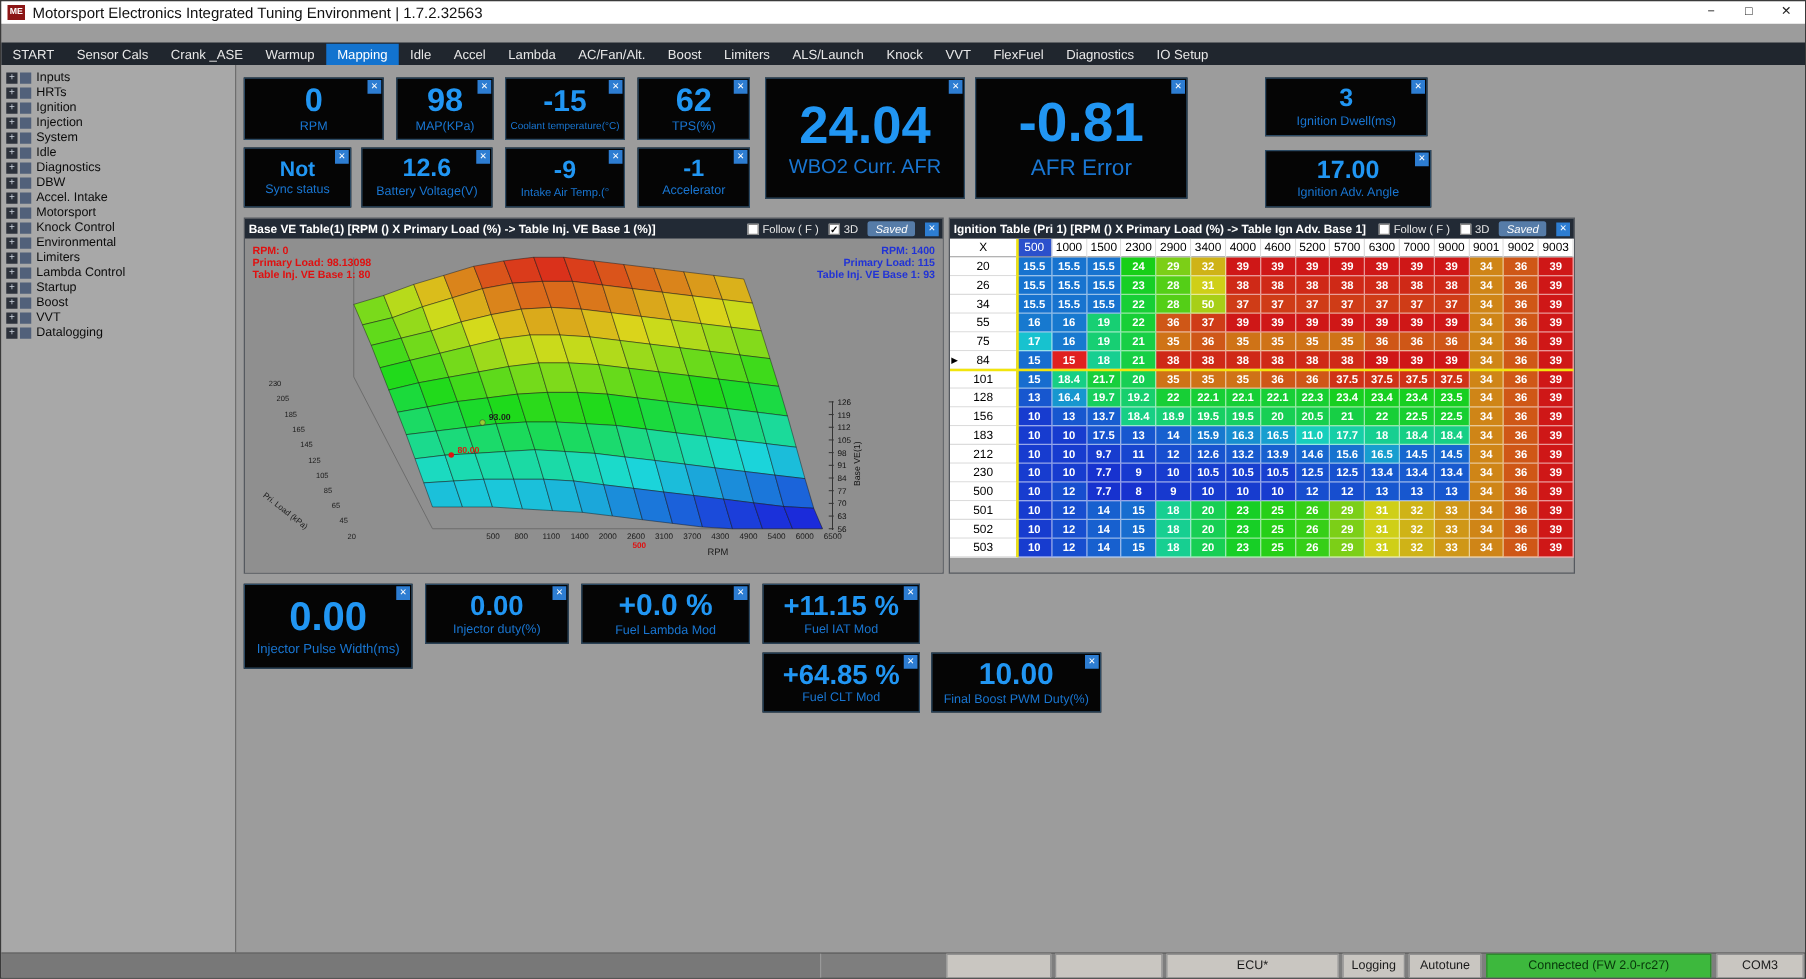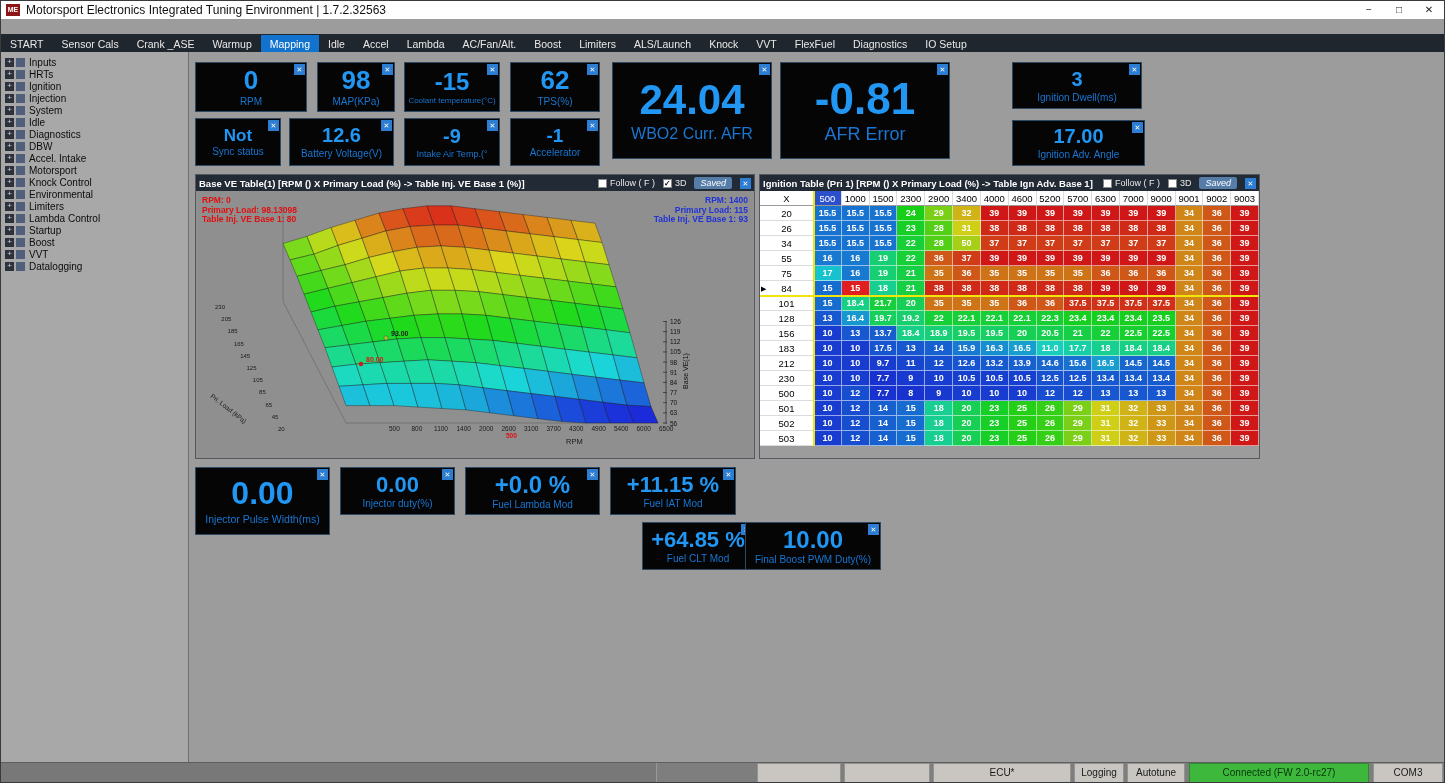--- a/index.html
+++ b/index.html
@@ -41,21 +41,21 @@
   .g-sync{left:5px;top:66px;width:86px;height:48px;}       .g-sync .gauge-value{font-size:17px;}
   .g-batt{left:99px;top:66px;width:105px;height:48px;}     .g-batt .gauge-value{font-size:20px;}
   .g-iat{left:214px;top:66px;width:96px;height:48px;}      .g-iat .gauge-value{font-size:20px;}    .g-iat .gauge-label{font-size:9px;}
   .g-accel{left:320px;top:66px;width:90px;height:48px;}    .g-accel .gauge-value{font-size:19px;}
   .g-ignadv{left:822px;top:68px;width:133px;height:46px;}  .g-ignadv .gauge-value{font-size:20px;}
   .g-injpw{left:5px;top:415px;width:135px;height:68px;}    .g-injpw .gauge-value{font-size:32px;}  .g-injpw .gauge-label{font-size:10.5px;}
   .g-injduty{left:150px;top:415px;width:115px;height:48px;}.g-injduty .gauge-value{font-size:22px;}
   .g-lmod{left:275px;top:415px;width:135px;height:48px;}   .g-lmod .gauge-value{font-size:24px;}
   .g-iatmod{left:420px;top:415px;width:126px;height:48px;} .g-iatmod .gauge-value{font-size:22px;}
   .g-injang{left:555px;top:415px;width:126px;height:48px;} .g-injang .gauge-value{font-size:24px;}
-  .g-cltmod{left:420px;top:470px;width:112px;height:48px;margin-left:32px;} .g-cltmod .gauge-value{font-size:22px;}
+  .g-cltmod{left:420px;top:470px;width:126px;height:48px;} .g-cltmod .gauge-value{font-size:22px;}
   .g-boost{left:555px;top:470px;width:136px;height:48px;}  .g-boost .gauge-value{font-size:24px;}
   
   .panel{position:absolute;background:#9c9c9c;border:1px solid #55595f;}
   .panel-header{height:16px;background:#222a35;display:flex;align-items:center;padding:0 3px;}
   .panel-title{color:#fff;font-size:9.5px;font-weight:bold;white-space:nowrap;overflow:hidden;flex:1;}
   .panel-controls{display:flex;align-items:center;gap:8px;flex:none;margin-left:8px;}
   .chk{display:flex;align-items:center;gap:3px;}
   .chk .box{width:9px;height:9px;background:#fff;border:1px solid #888;font-size:8px;line-height:8px;text-align:center;color:#000;font-weight:bold;}
   .chk-label{color:#e8e8e8;font-size:9px;white-space:nowrap;}
   .saved-badge{background:#567ca8;color:#fff;font-size:9px;padding:1px 6px;border-radius:2px;font-style:italic;}

